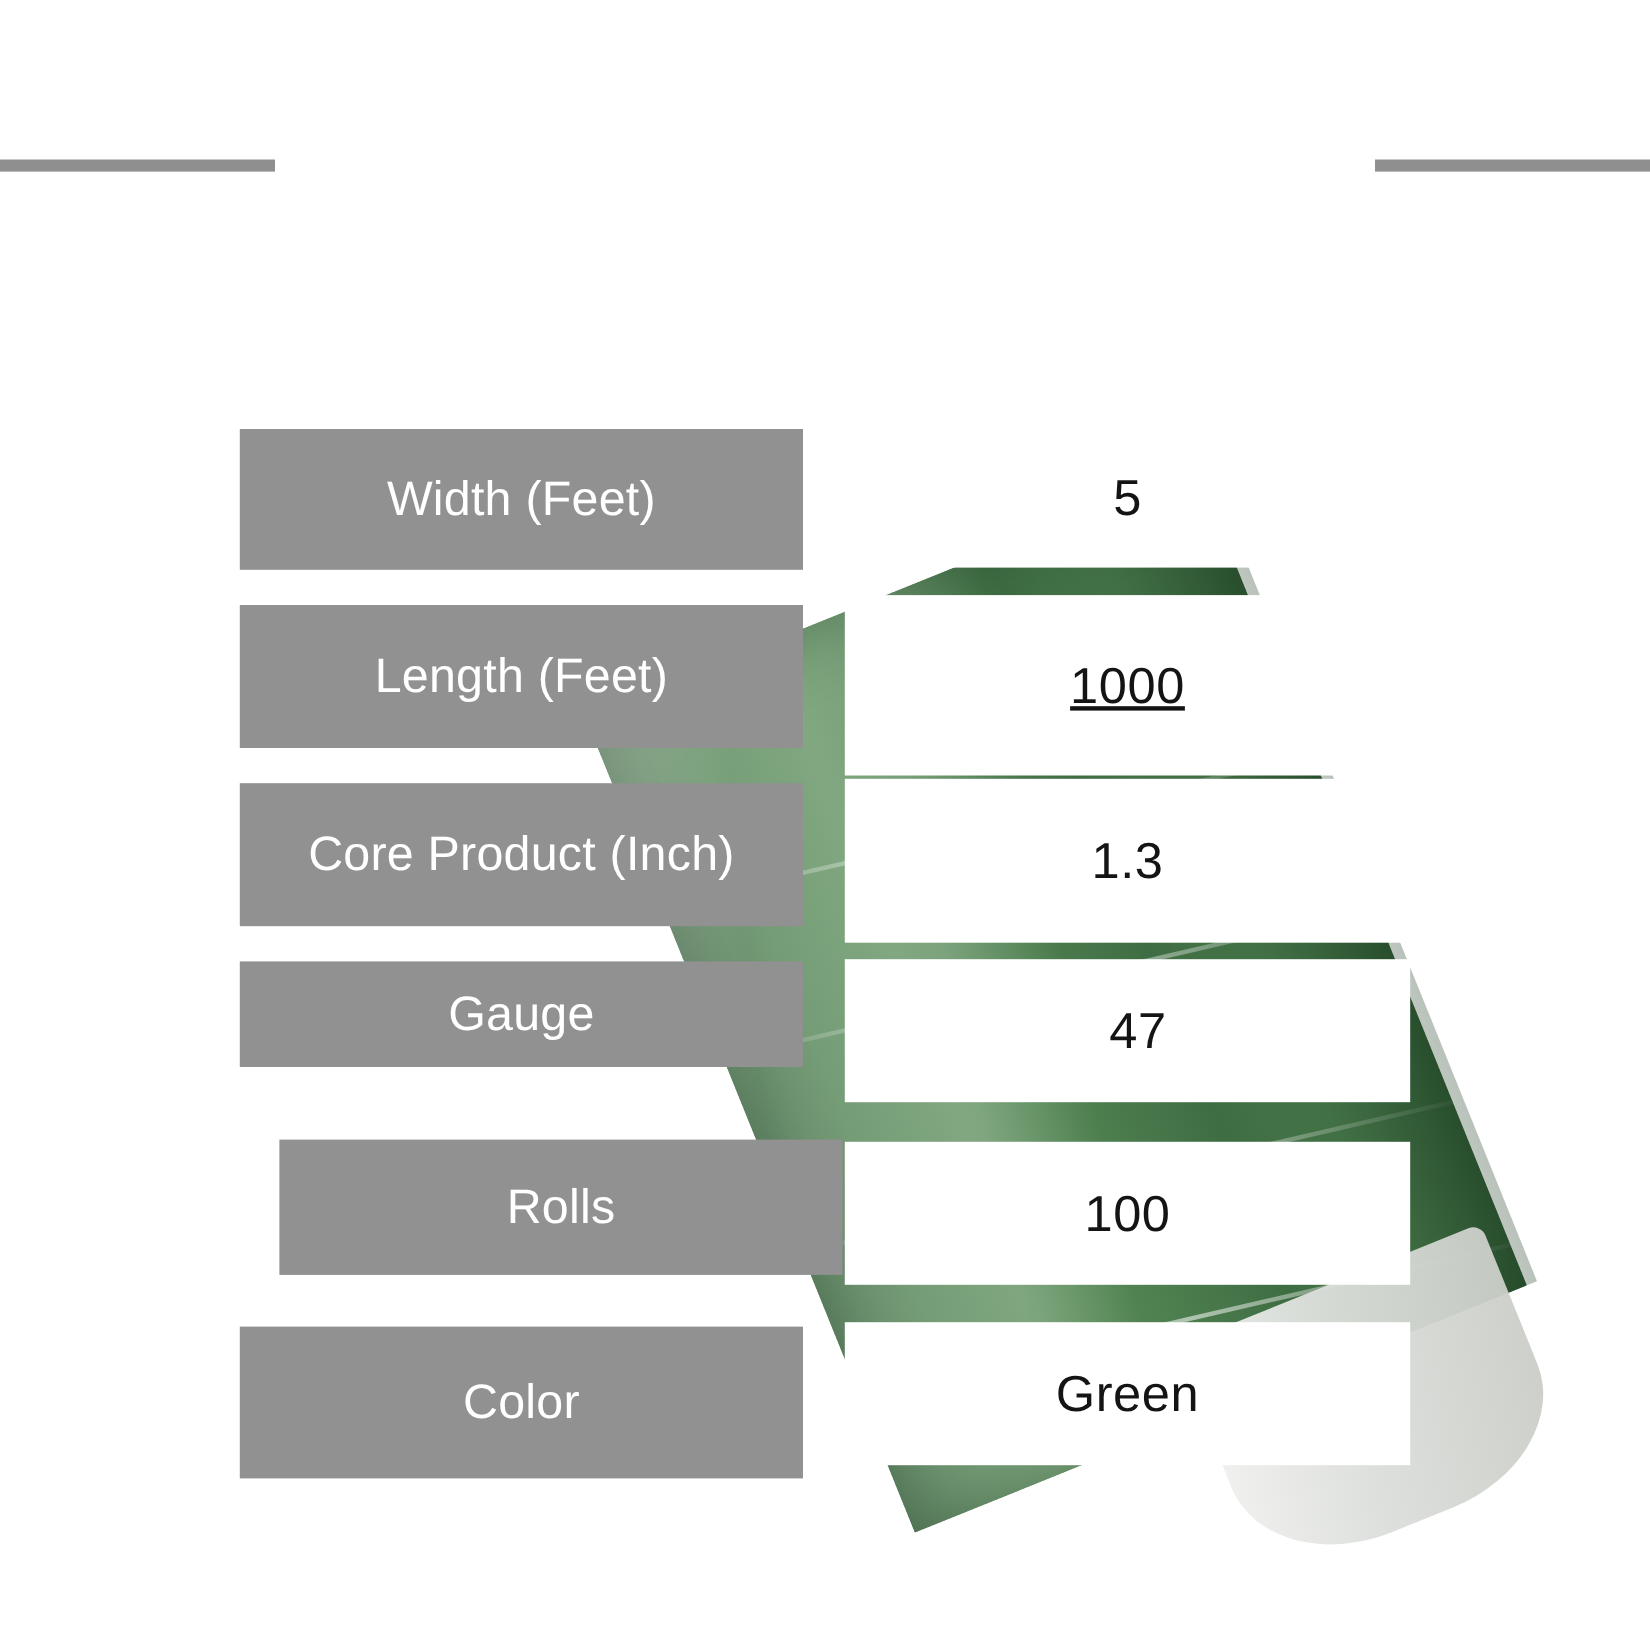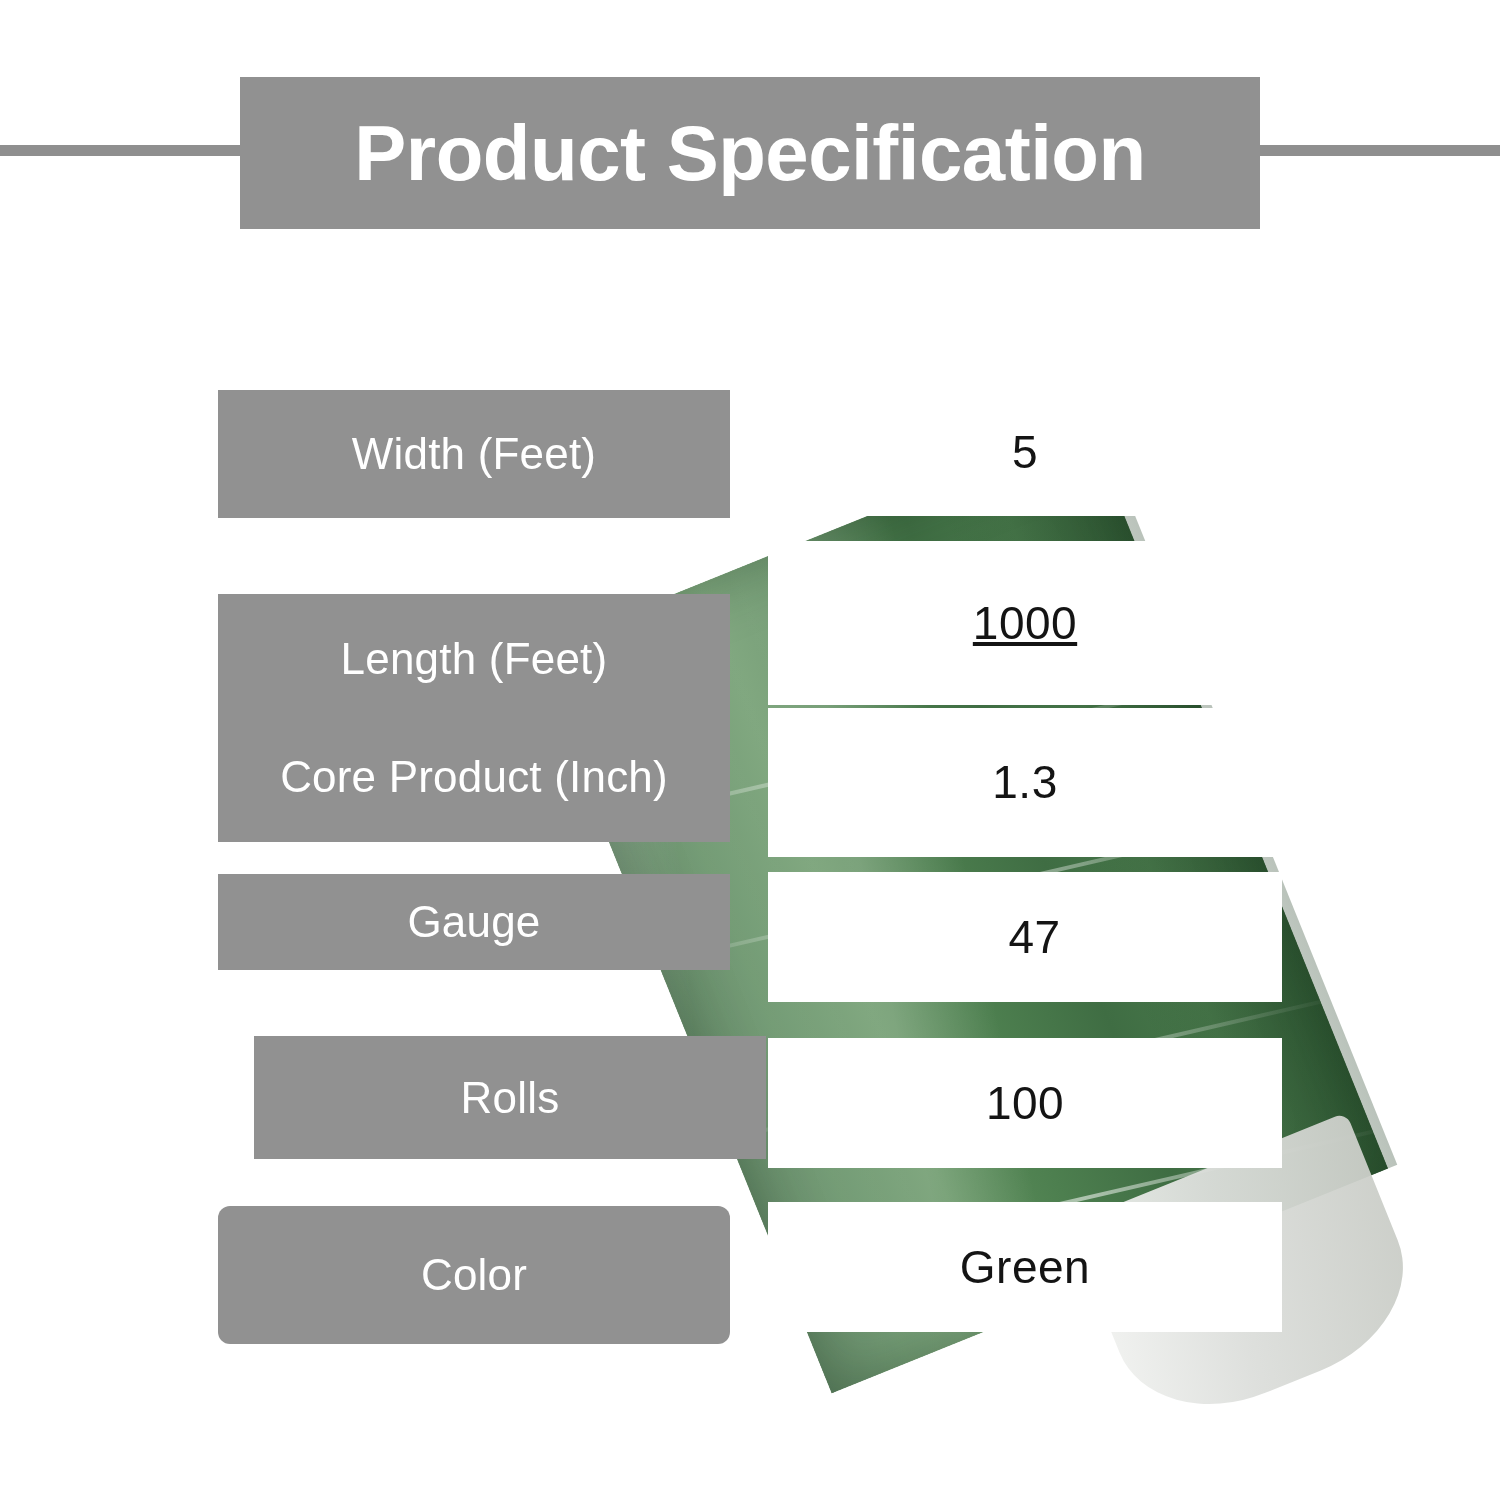--- a/index.html
+++ b/index.html
@@ -119,23 +119,20 @@
     padding:0 16px;
   }
 </style>
 </head>
 <body>
 
 <div class="canvas">
 
   <div class="header-rule left"></div>
   <div class="header-rule right"></div>
-  <div class="title-box">
-    <span class="title-text">Product Specification</span>
-  </div>
 
   <div class="product-photo">
     <div class="roll-top"></div>
     <div class="roll-body">
       <div class="crease" style="left:-20px;top:180px;width:660px;transform:rotate(9deg);"></div>
       <div class="crease" style="left:-20px;top:330px;width:660px;transform:rotate(9deg);"></div>
       <div class="crease" style="left:-20px;top:520px;width:660px;transform:rotate(9deg);"></div>
       <div class="crease" style="left:-20px;top:660px;width:660px;transform:rotate(9deg);"></div>
       <div class="shade-dark" style="left:430px;top:0;width:180px;height:800px;"></div>
     </div>
@@ -143,39 +140,39 @@
   </div>
 
   <div class="spec-table">
 
     <div class="spec-row">
       <div class="label-cell" style="top:390px;height:128px;">Width (Feet)</div>
       <div class="value-cell" style="top:388px;height:128px;">5</div>
     </div>
 
     <div class="spec-row">
-      <div class="label-cell" style="top:550px;height:130px;margin-top:44px;">Length (Feet)</div>
+      <div class="label-cell" style="top:550px;height:130px;">Length (Feet)</div>
       <div class="value-cell" style="top:541px;height:164px;text-decoration:underline;">1000</div>
     </div>
 
     <div class="spec-row">
       <div class="label-cell" style="top:712px;height:130px;">Core Product (Inch)</div>
       <div class="value-cell" style="top:708px;height:149px;">1.3</div>
     </div>
 
     <div class="spec-row">
       <div class="label-cell" style="top:874px;height:96px;">Gauge</div>
       <div class="value-cell" style="top:872px;height:130px;padding-left:35px;">47</div>
     </div>
 
     <div class="spec-row">
       <div class="label-cell" style="top:1036px;height:123px;margin-left:36px;">Rolls</div>
       <div class="value-cell" style="top:1038px;height:130px;">100</div>
     </div>
 
     <div class="spec-row">
-      <div class="label-cell" style="top:1206px;height:138px;border-radius:12px;">Color</div>
+      <div class="label-cell" style="top:1206px;height:138px;">Color</div>
       <div class="value-cell" style="top:1202px;height:130px;">Green</div>
     </div>
 
   </div>
 
 </div>
 
 </body></html>

